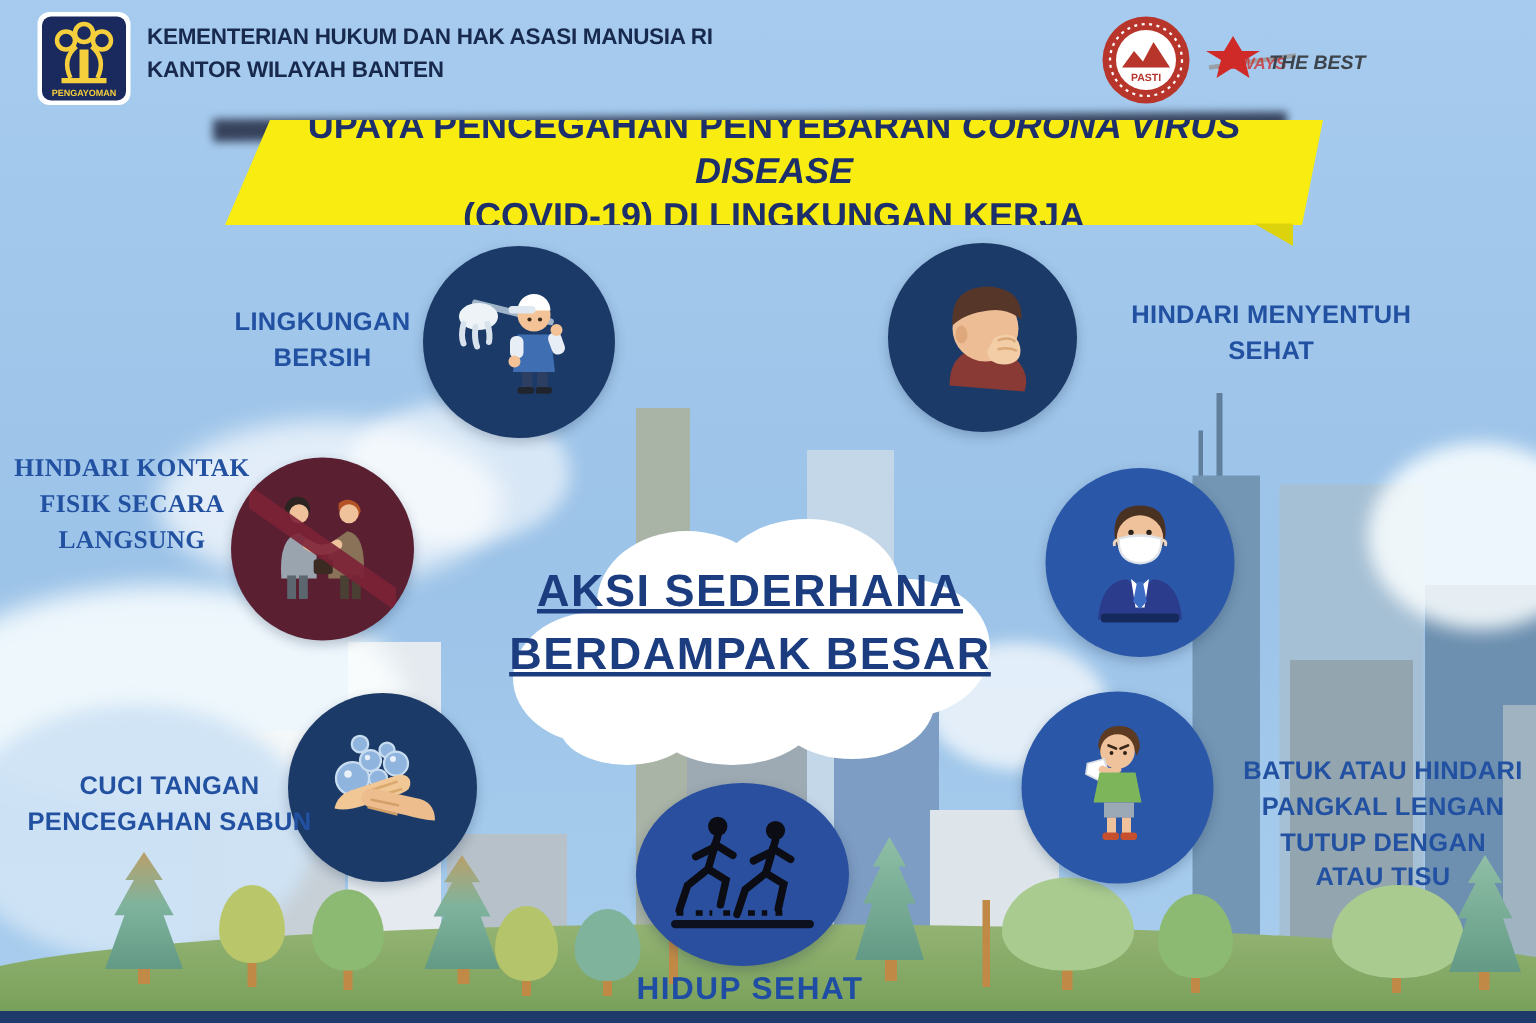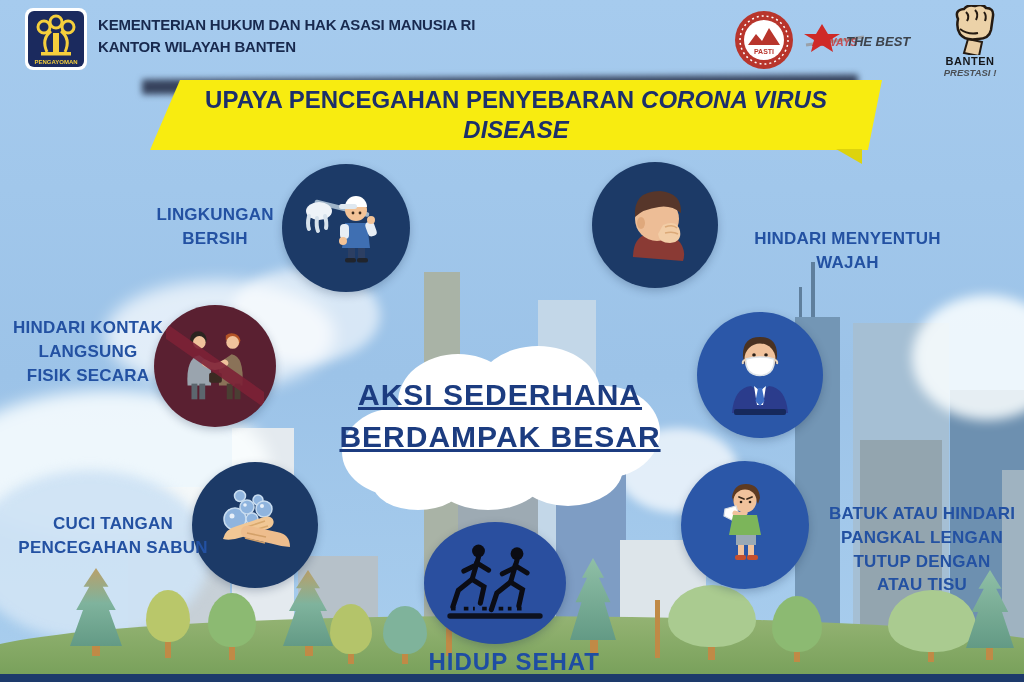--- a/index.html
+++ b/index.html
@@ -42,21 +42,21 @@
   .cloud-wrap{position:absolute;left:326px;top:334px;width:348px;height:182px;}
   .cloud-text{position:absolute;left:0;right:0;top:40px;text-align:center;color:#1c3c80;
     font-weight:bold;font-size:30px;line-height:42px;letter-spacing:1px;}
   .cloud-text span{display:block;text-decoration:underline;}
   
   .badge{position:absolute;border-radius:50%;display:flex;align-items:center;justify-content:center;
     box-shadow:0 3px 8px rgba(20,40,70,.25);}
   .c-navy{background:#1c3a67;} .c-blue{background:#2b57a8;} .c-maroon{background:#5a2031;} .c-run{background:#2a4f9f;}
   .tip-label{position:absolute;text-align:center;font-weight:bold;color:#2351a2;font-size:17px;line-height:1.4;letter-spacing:.2px;}
   .tip-label span{display:block;}
-  .big-label{font-size:24px;letter-spacing:1px;color:#1e4da3;text-align:right;}
+  .big-label{font-size:21px;letter-spacing:1px;color:#1e4da3;}
 </style>
 </head>
 <body>
 
 <div id="poster">
 
   <div class="cloudpuff" style="left:230px;top:268px;width:150px;height:95px;background:rgba(255,255,255,.6);filter:blur(6px);"></div>
   <div class="cloudpuff" style="left:105px;top:280px;width:230px;height:110px;background:rgba(255,255,255,.7);filter:blur(8px);"></div>
   <div class="cloudpuff" style="left:618px;top:428px;width:120px;height:85px;background:rgba(255,255,255,.7);filter:blur(5px);"></div>
 
@@ -165,35 +165,27 @@
 
   <div class="logo-right" style="left:804px;top:22px;">
     <svg width="110" height="34" viewBox="0 0 110 34">
       <path d="M2 23 L60 15" stroke="#9aa0a8" stroke-width="3"></path>
       <text x="8" y="24" font-size="11" font-style="italic" font-weight="bold" fill="#cf2a27" opacity="0.75">ALWAYS</text>
       <polygon points="18,2 24,12 36,12 26,18 29,30 18,23 7,30 10,18 0,12 12,12" fill="#cf2a27"></polygon>
       <text x="42" y="24" font-size="13" font-style="italic" font-weight="bold" fill="#3d434b">THE BEST</text>
     </svg>
   </div>
 
-  <div class="logo-right" style="left:930px;top:5px;width:80px;">
-    <svg width="80" height="50" viewBox="0 0 80 50" style="display:block;margin:0 auto;">
-      <path d="M34 48 l4 -14 l14 3 l-3 14 z" fill="#e9cda4" stroke="#241a12" stroke-width="2"></path>
-      <path d="M28 14 q-4 -9 6 -10 q4 -5 11 -3 q8 -3 11 2 q8 0 7 8 l-2 14 q-2 9 -13 9 q-13 2 -18 -5 q-4 -6 -2 -15 z" fill="#ecd2a8" stroke="#241a12" stroke-width="2.5"></path>
-      <path d="M36 7 q4 4 1 9 M45 5 q4 4 1 10 M54 7 q3 4 1 9 M30 24 q8 6 18 4" stroke="#241a12" stroke-width="2" fill="none"></path>
-    </svg>
-    <div class="fist-text1">BANTEN</div>
-    <div class="fist-text2">PRESTASI !</div>
-  </div>
 
   <div class="banner-shadow"></div>
   <div class="banner">
     <div>
       <span class="sp">UPAYA PENCEGAHAN PENYEBARAN</span><span class="it">CORONA VIRUS DISEASE</span>
     </div>
+    <div>(COVID-19) DI LINGKUNGAN KERJA</div>
   </div>
   <div class="banner-fold"></div>
 
   <div class="cloud-wrap">
     <svg width="348" height="182" viewBox="0 0 348 182">
       <g fill="#ffffff">
         <ellipse cx="72" cy="118" rx="56" ry="44"></ellipse>
         <ellipse cx="132" cy="68" rx="60" ry="48"></ellipse>
         <ellipse cx="212" cy="58" rx="62" ry="46"></ellipse>
         <ellipse cx="278" cy="98" rx="56" ry="46"></ellipse>
@@ -238,46 +230,46 @@
   <div class="badge c-navy" style="left:592px;top:162px;width:126px;height:126px;">
     <svg width="100" height="100" viewBox="0 0 100 100">
       <path d="M28 82 q0 -20 16 -24 l28 6 q10 10 6 22 z" fill="#8a3a34"></path>
       <circle cx="52" cy="44" r="22" fill="#edbd96"></circle>
       <path d="M30 42 q-2 -26 25 -26 q22 2 21 22 q-10 -8 -22 -6 q-16 2 -24 10 z" fill="#57362a"></path>
       <ellipse cx="36" cy="48" rx="4" ry="6" fill="#dfa87c"></ellipse>
       <path d="M58 50 q14 -6 17 6 q2 11 -10 12 q-11 0 -12 -9 z" fill="#f2cda6"></path>
       <path d="M60 52 q8 -3 12 1 M60 58 q8 -2 13 1" stroke="#dba978" stroke-width="1.6" fill="none"></path>
     </svg>
   </div>
-  <div class="tip-label" style="left:740px;top:198px;width:215px;margin-top:29px;">
+  <div class="tip-label" style="left:740px;top:198px;width:215px;">
     <span>HINDARI MENYENTUH</span>
-    <span>WAJAH</span>
+    <span>SEHAT</span>
   </div>
 
   <div class="badge c-maroon" style="left:154px;top:305px;width:122px;height:122px;">
     <svg width="98" height="98" viewBox="0 0 100 100">
       <circle cx="33" cy="23" r="8.5" fill="#2b2420"></circle>
       <circle cx="34" cy="26" r="6.5" fill="#f0c29c"></circle>
       <path d="M22 70 q-2 -28 12 -31 l12 9 v22 z" fill="#9aa4ae"></path>
       <rect x="26" y="68" width="6" height="16" fill="#5c666e"></rect>
       <rect x="34" y="68" width="6" height="16" fill="#5c666e"></rect>
       <path d="M61 19 a9 9 0 0 1 15 5 l-2 5 a9 9 0 0 0 -13 -5 z" fill="#b45326"></path>
       <circle cx="68" cy="26" r="6.5" fill="#f0c29c"></circle>
       <path d="M78 70 q2 -30 -11 -32 l-13 9 v23 z" fill="#8a7258"></path>
       <rect x="62" y="68" width="6" height="16" fill="#4a3f33"></rect>
       <rect x="70" y="68" width="6" height="16" fill="#4a3f33"></rect>
       <path d="M40 47 q10 7 20 0" stroke="#f0c29c" stroke-width="7" fill="none" stroke-linecap="round"></path>
       <rect x="44" y="57" width="13" height="10" rx="2" fill="#3a2a22"></rect>
       <rect x="-12" y="43" width="124" height="13" fill="#7c2136" opacity="0.9" transform="rotate(35 50 50)"></rect>
     </svg>
   </div>
-  <div class="tip-label" style="left:8px;top:316px;width:160px;">
+  <div class="tip-label" style="left:8px;top:300px;width:160px;font-family:Liberation Serif, serif;">
     <span>HINDARI KONTAK</span>
+    <span>FISIK SECARA</span>
     <span>LANGSUNG</span>
-    <span>FISIK SECARA</span>
   </div>
 
   <div class="badge c-blue" style="left:697px;top:312px;width:126px;height:126px;">
     <svg width="100" height="100" viewBox="0 0 100 100">
       <path d="M33 32 q-1 -20 17 -20 q18 0 17 20 l-2 8 q-1 -11 -15 -11 q-14 0 -15 11 z" fill="#4a3222"></path>
       <circle cx="50" cy="34" r="15.5" fill="#f0c29c"></circle>
       <circle cx="44" cy="30" r="1.8" fill="#2a2018"></circle>
       <circle cx="56" cy="30" r="1.8" fill="#2a2018"></circle>
       <path d="M36 34 q14 -4 28 0 q1 11 -7 15 q-7 3 -14 0 q-8 -4 -7 -15 z" fill="#ffffff" stroke="#dde3e8" stroke-width="1.5"></path>
       <path d="M36 35 q-4 0 -3 4 M64 35 q4 0 3 4" stroke="#e8d5bd" stroke-width="2" fill="none"></path>

